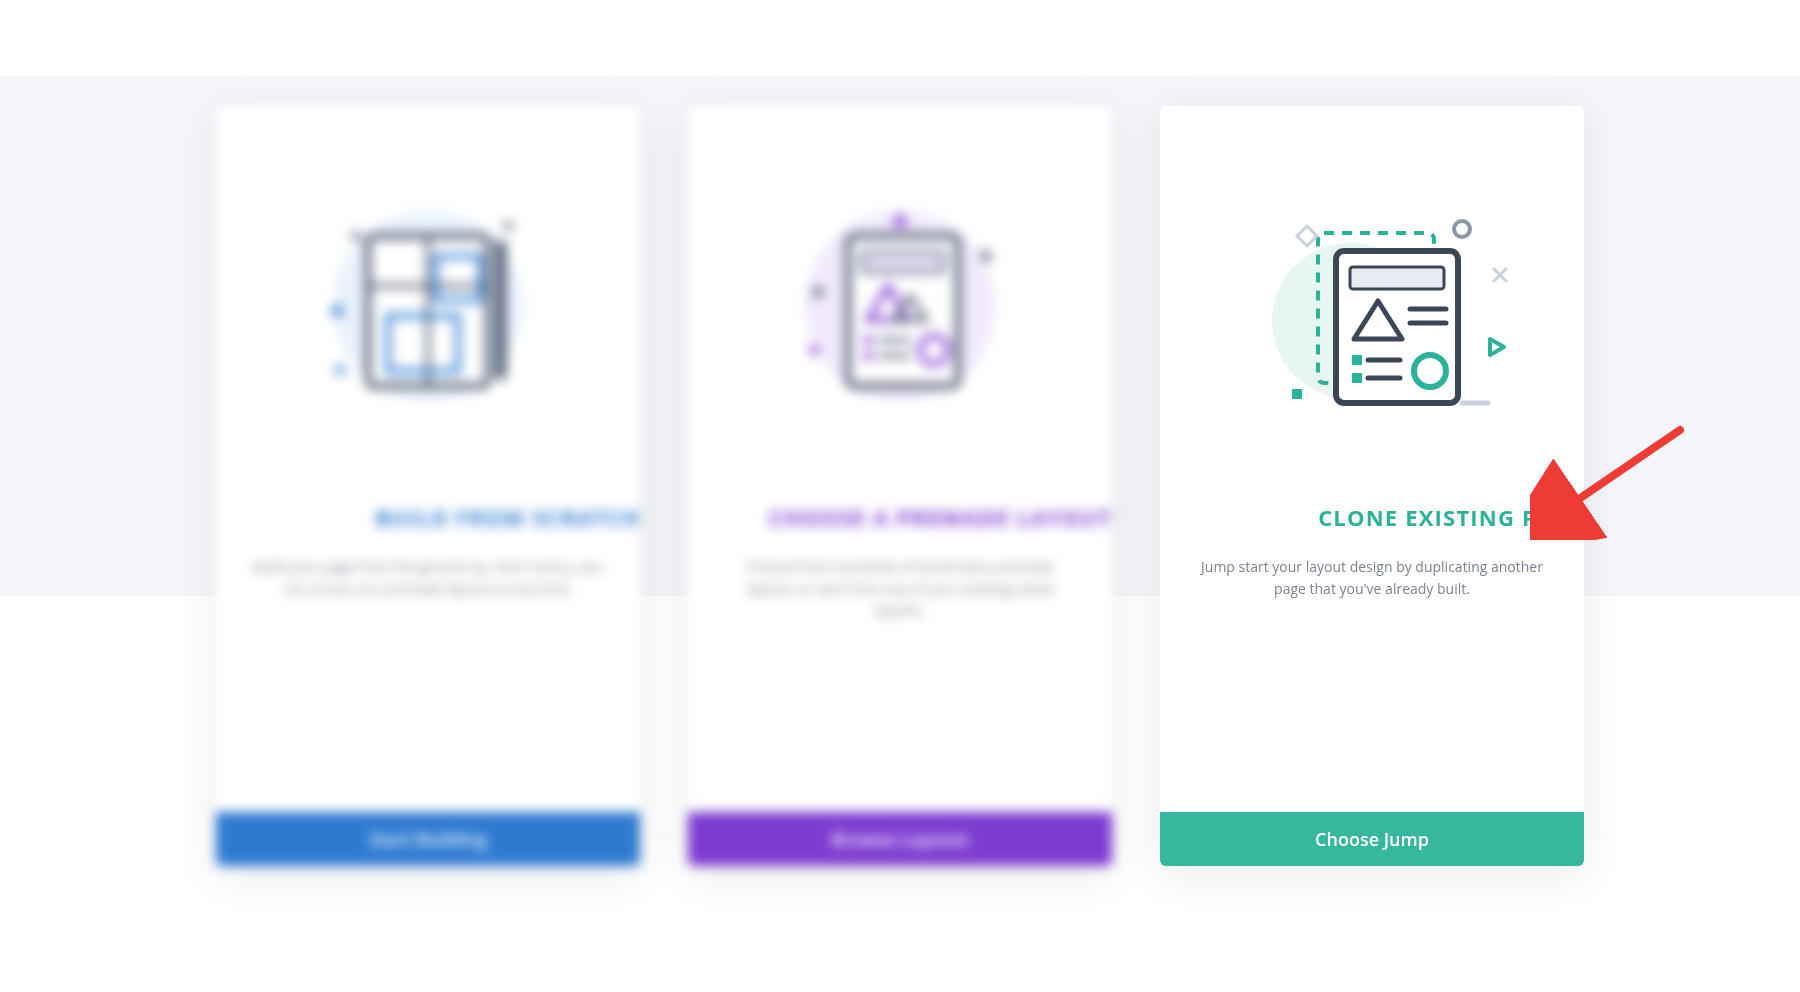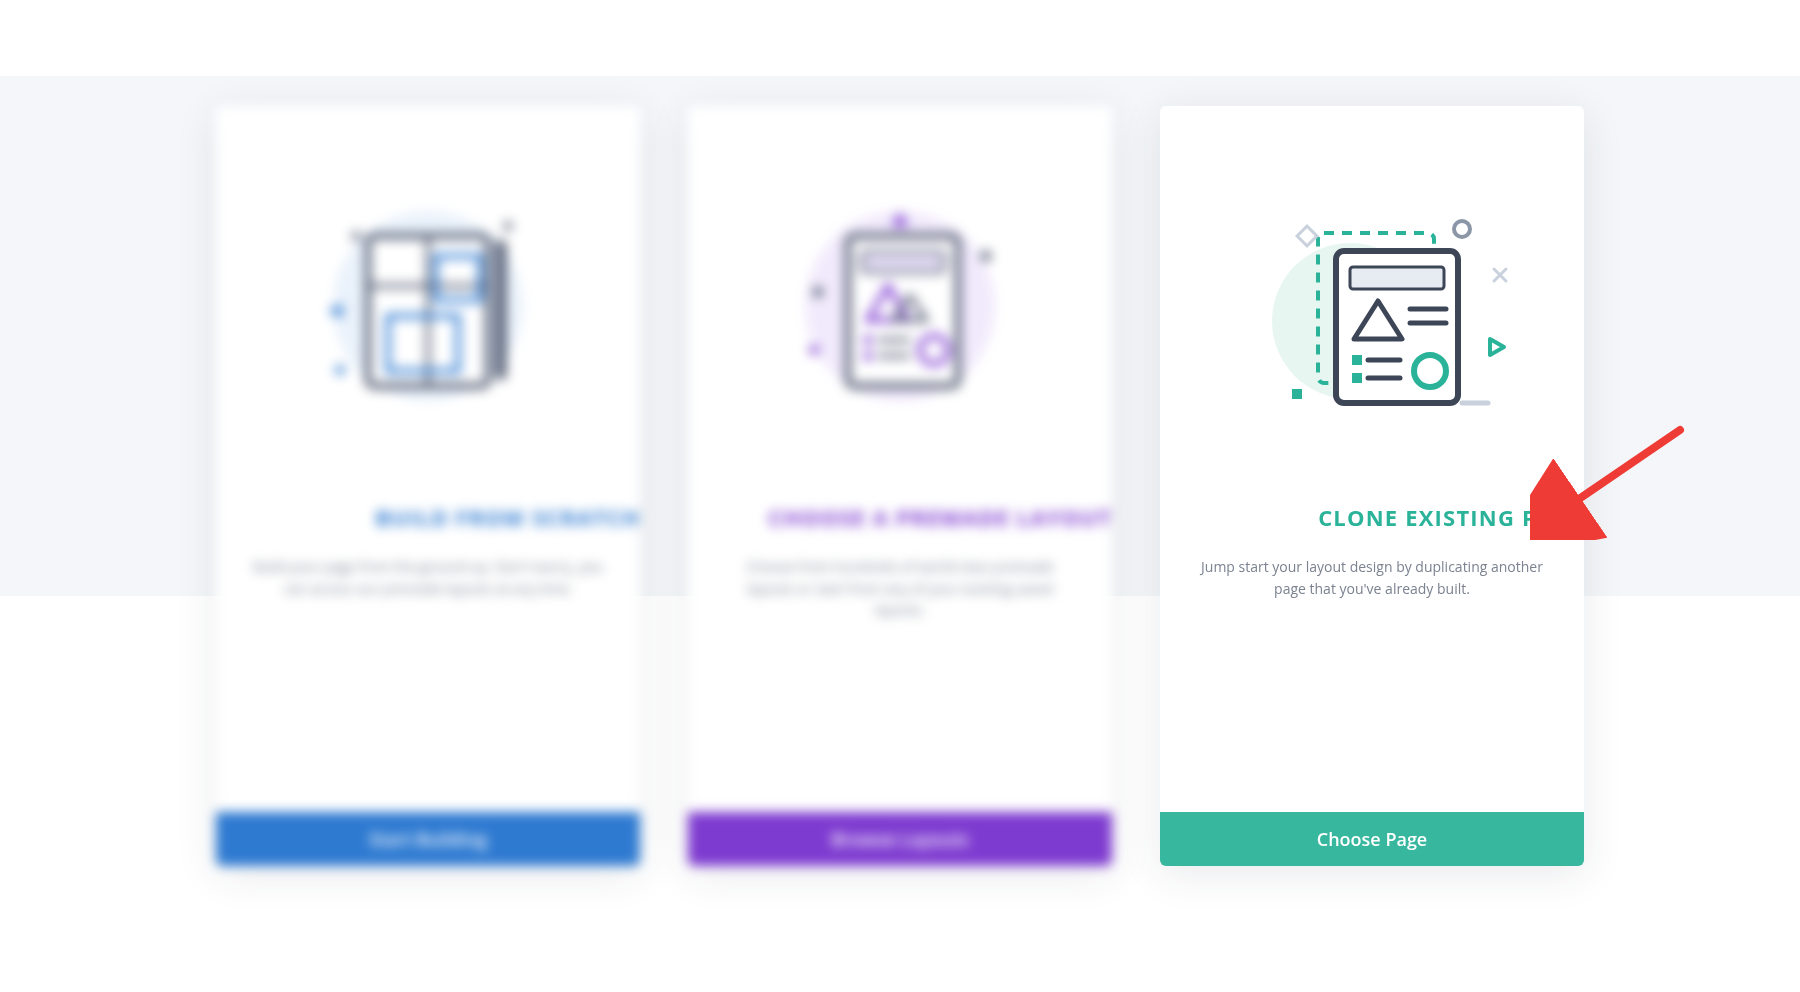--- a/index.html
+++ b/index.html
@@ -171,21 +171,21 @@
           <line x1="262" y1="78" x2="274" y2="90"></line>
           <line x1="274" y1="78" x2="262" y2="90"></line>
         </g>
         <polygon points="258,148 272,156 258,164" fill="none" stroke="#2bb39a" stroke-width="4" stroke-linejoin="round"></polygon>
         <rect x="60" y="198" width="10" height="10" fill="#2bb39a"></rect>
         <line x1="230" y1="212" x2="256" y2="212" stroke="#c9d2dc" stroke-width="5" stroke-linecap="round"></line>
       </svg>
     </div>
     <div class="card-title">CLONE EXISTING PAGE</div>
     <div class="card-desc">Jump start your layout design by duplicating another page that you've already built.</div>
-    <button class="card-btn">Choose Page</button>
+    <button class="card-btn">Choose Jump</button>
   </div>
 
 </div>
 
 <div class="arrow">
   <svg width="160" height="120" viewBox="0 0 160 120">
     <defs>
       <marker id="ah" markerWidth="14" markerHeight="14" refX="4" refY="6" orient="auto">
         <polygon points="0,0 14,6 0,12" fill="#ef3b36"></polygon>
       </marker>

